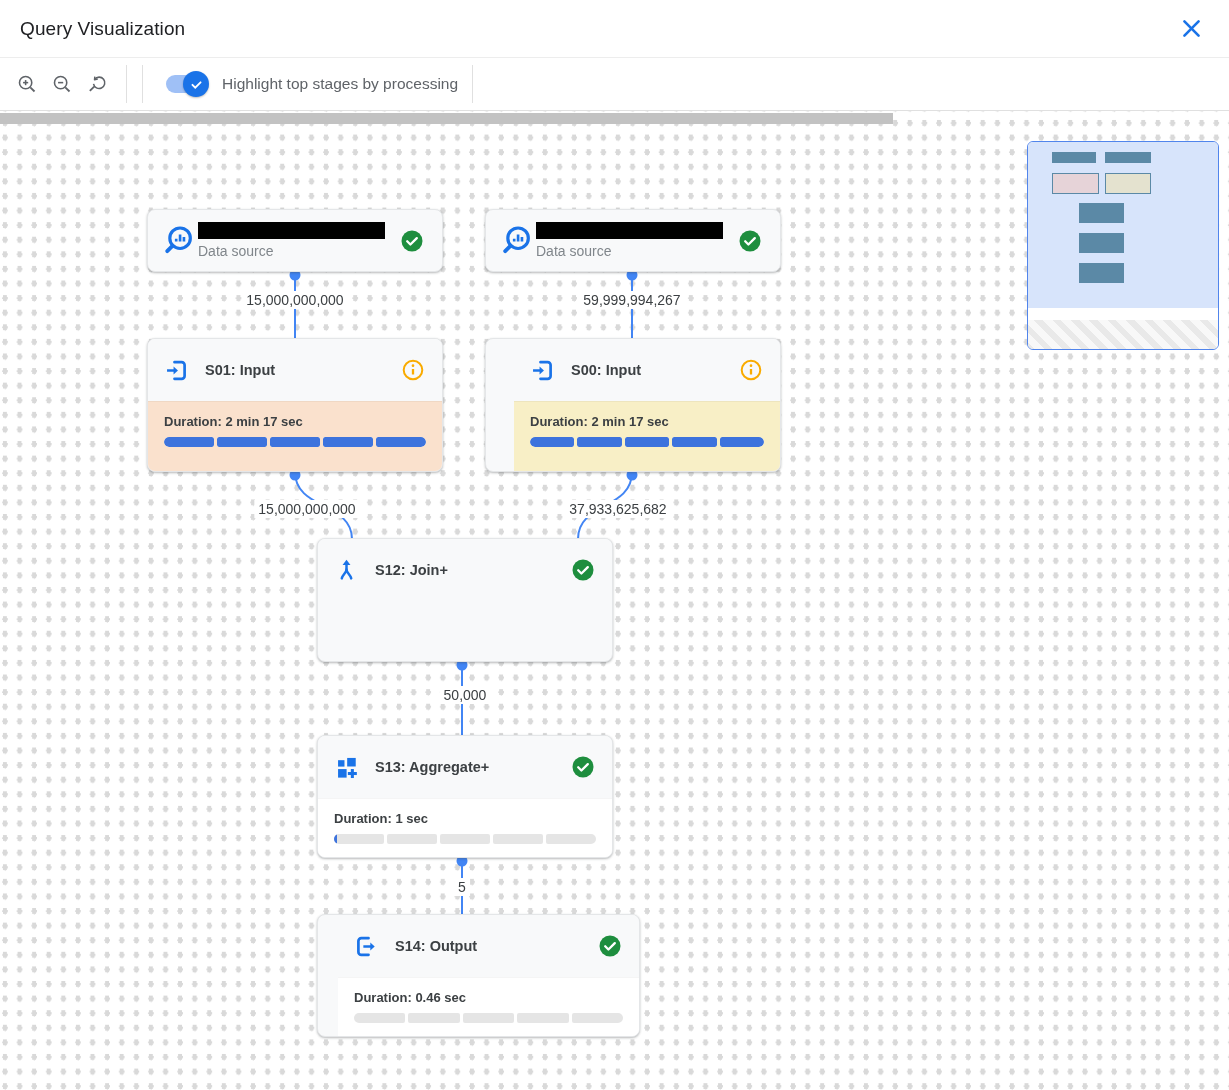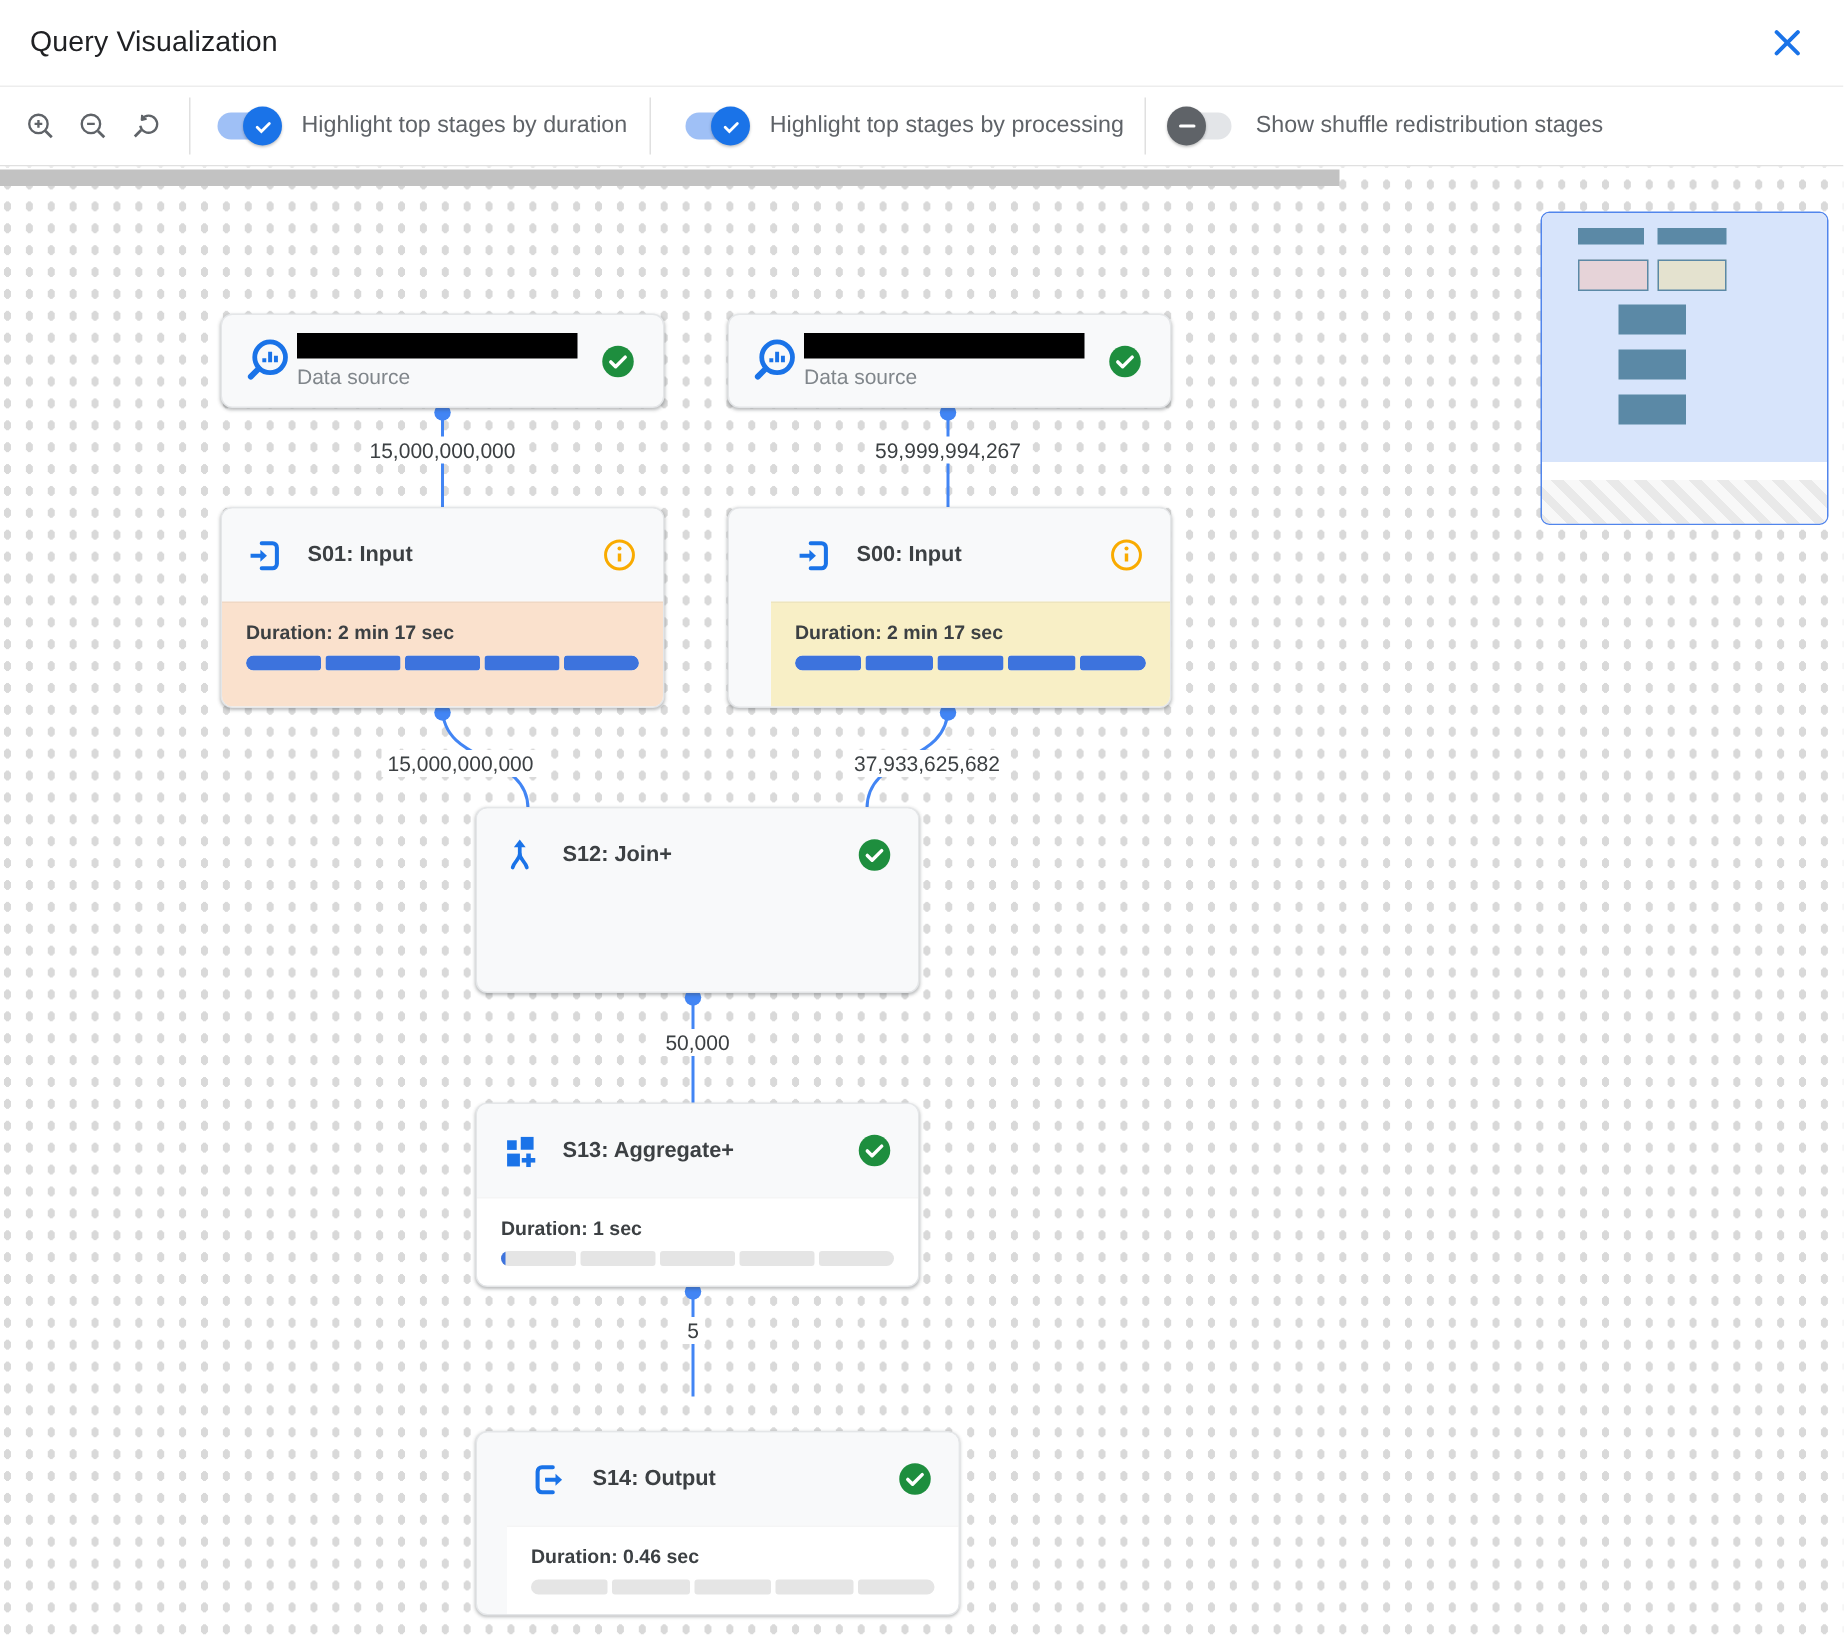--- a/index.html
+++ b/index.html
@@ -124,55 +124,35 @@
     <button class="tool-btn">
       <svg viewBox="0 0 24 24" width="22" height="22">
         <path d="M8.2,11.8 a6.2,6.2 0 1 0 1.2,-4.9" fill="none" stroke="currentColor" stroke-width="1.7"></path>
         <path d="M9.6,3.9 L9.3,7.5 L12.8,6.6" fill="none" stroke="currentColor" stroke-width="1.6" stroke-linejoin="round"></path>
         <line x1="8.9" y1="14.9" x2="4.2" y2="19.6" stroke="currentColor" stroke-width="2"></line>
       </svg>
     </button>
   </div>
   <div class="tb-sep sep1"></div>
 
-  <div class="toggle-group tg1">
-    <span class="switch on">
-      <span class="track"></span>
-      <span class="thumb">
-        <svg viewBox="0 0 24 24" width="15" height="15">
-            <path d="M5.5,12.5 L10,17 L18.5,8.5" stroke="#fff" stroke-width="3" fill="none" stroke-linecap="round"></path>
-          </svg>
-      </span>
-    </span>
-    <span class="toggle-label">Highlight top stages by duration</span>
-  </div>
   <div class="tb-sep sep2"></div>
 
   <div class="toggle-group tg2">
     <span class="switch on">
       <span class="track"></span>
       <span class="thumb">
         <svg viewBox="0 0 24 24" width="15" height="15">
             <path d="M5.5,12.5 L10,17 L18.5,8.5" stroke="#fff" stroke-width="3" fill="none" stroke-linecap="round"></path>
           </svg>
       </span>
     </span>
     <span class="toggle-label">Highlight top stages by processing</span>
   </div>
   <div class="tb-sep sep3"></div>
 
-  <div class="toggle-group tg3">
-    <span class="switch off">
-      <span class="track"></span>
-      <span class="thumb">
-          <span class="dash"></span>
-        </span>
-    </span>
-    <span class="toggle-label">Show shuffle redistribution stages</span>
-  </div>
 </div>
 
 <div class="canvas">
   <div class="hscrollbar"></div>
 
   <svg class="edge-layer" width="1229" height="979">
     <path d="M295,161 L295,228"></path>
     <path d="M632,161 L632,228"></path>
     <path d="M295,361 C295,399 352,391 352,428"></path>
     <path d="M632,361 C632,399 578,391 578,428"></path>
@@ -370,21 +350,21 @@
           <span class="seg">
             <i style="width: 0%;"></i>
           </span>
           <span class="seg">
             <i style="width: 0%;"></i>
           </span>
         </div>
     </div>
   </div>
 
-  <div class="node" style="left:317px; top:843px; width:323px; height:123px;padding-left:20px;">
+  <div class="node" style="left:317px; top:803px; width:323px; height:123px;padding-left:20px;">
     <div class="stage-header">
       <span class="ico-blue">
         <svg viewBox="0 0 24 24" width="27" height="27">
           <path d="M13.8,4.6 h-6.4 a2.6,2.6 0 0 0 -2.6,2.6 v9.6 a2.6,2.6 0 0 0 2.6,2.6 h6.4" fill="none" stroke="currentColor" stroke-width="2.4" stroke-linecap="round"></path>
           <line x1="9.2" y1="12" x2="16.6" y2="12" stroke="currentColor" stroke-width="2.4"></line>
           <path d="M15.4,8.5 L19.3,12 L15.4,15.5 Z" fill="currentColor"></path>
         </svg>
       </span>
       <span class="stage-title">S14: Output</span>
       <span class="stage-status ico-green">

